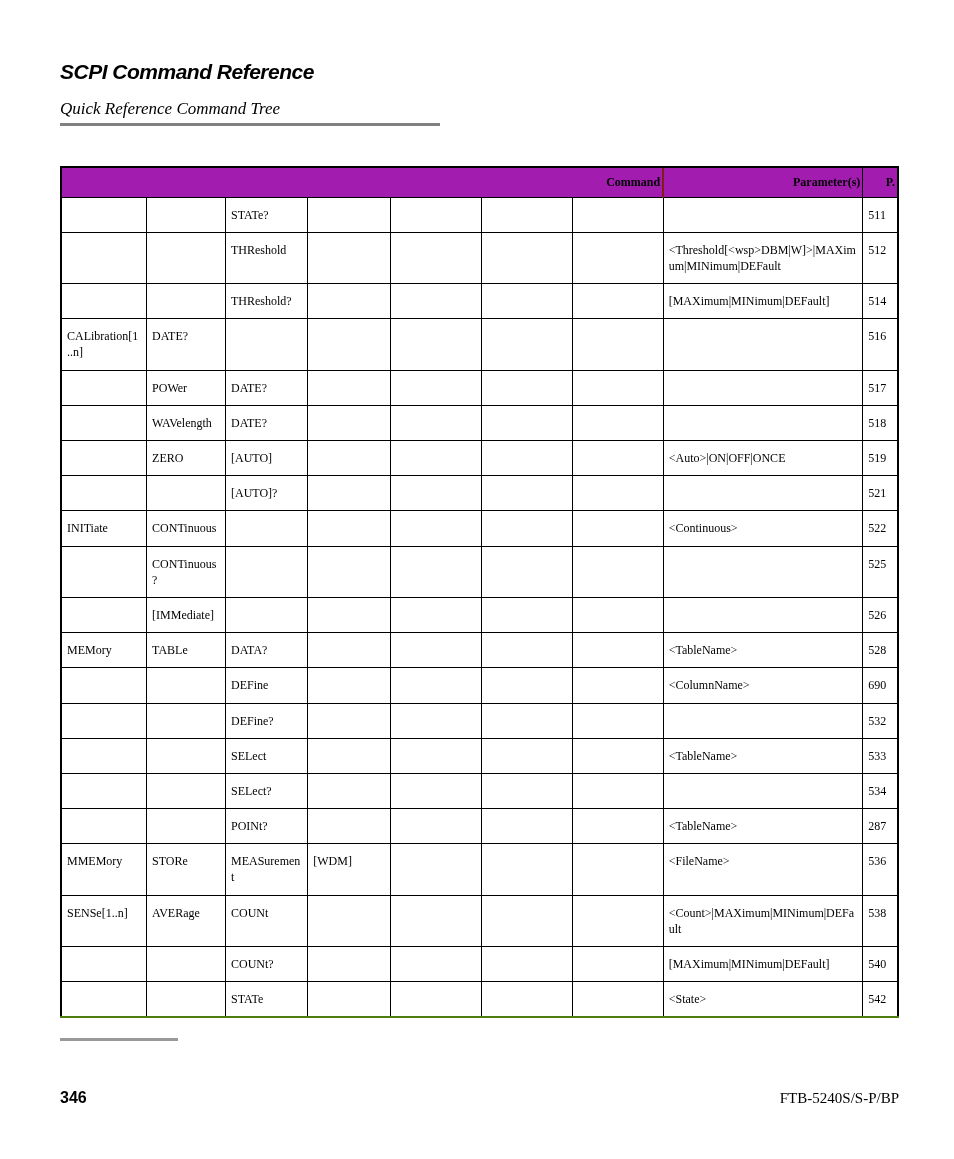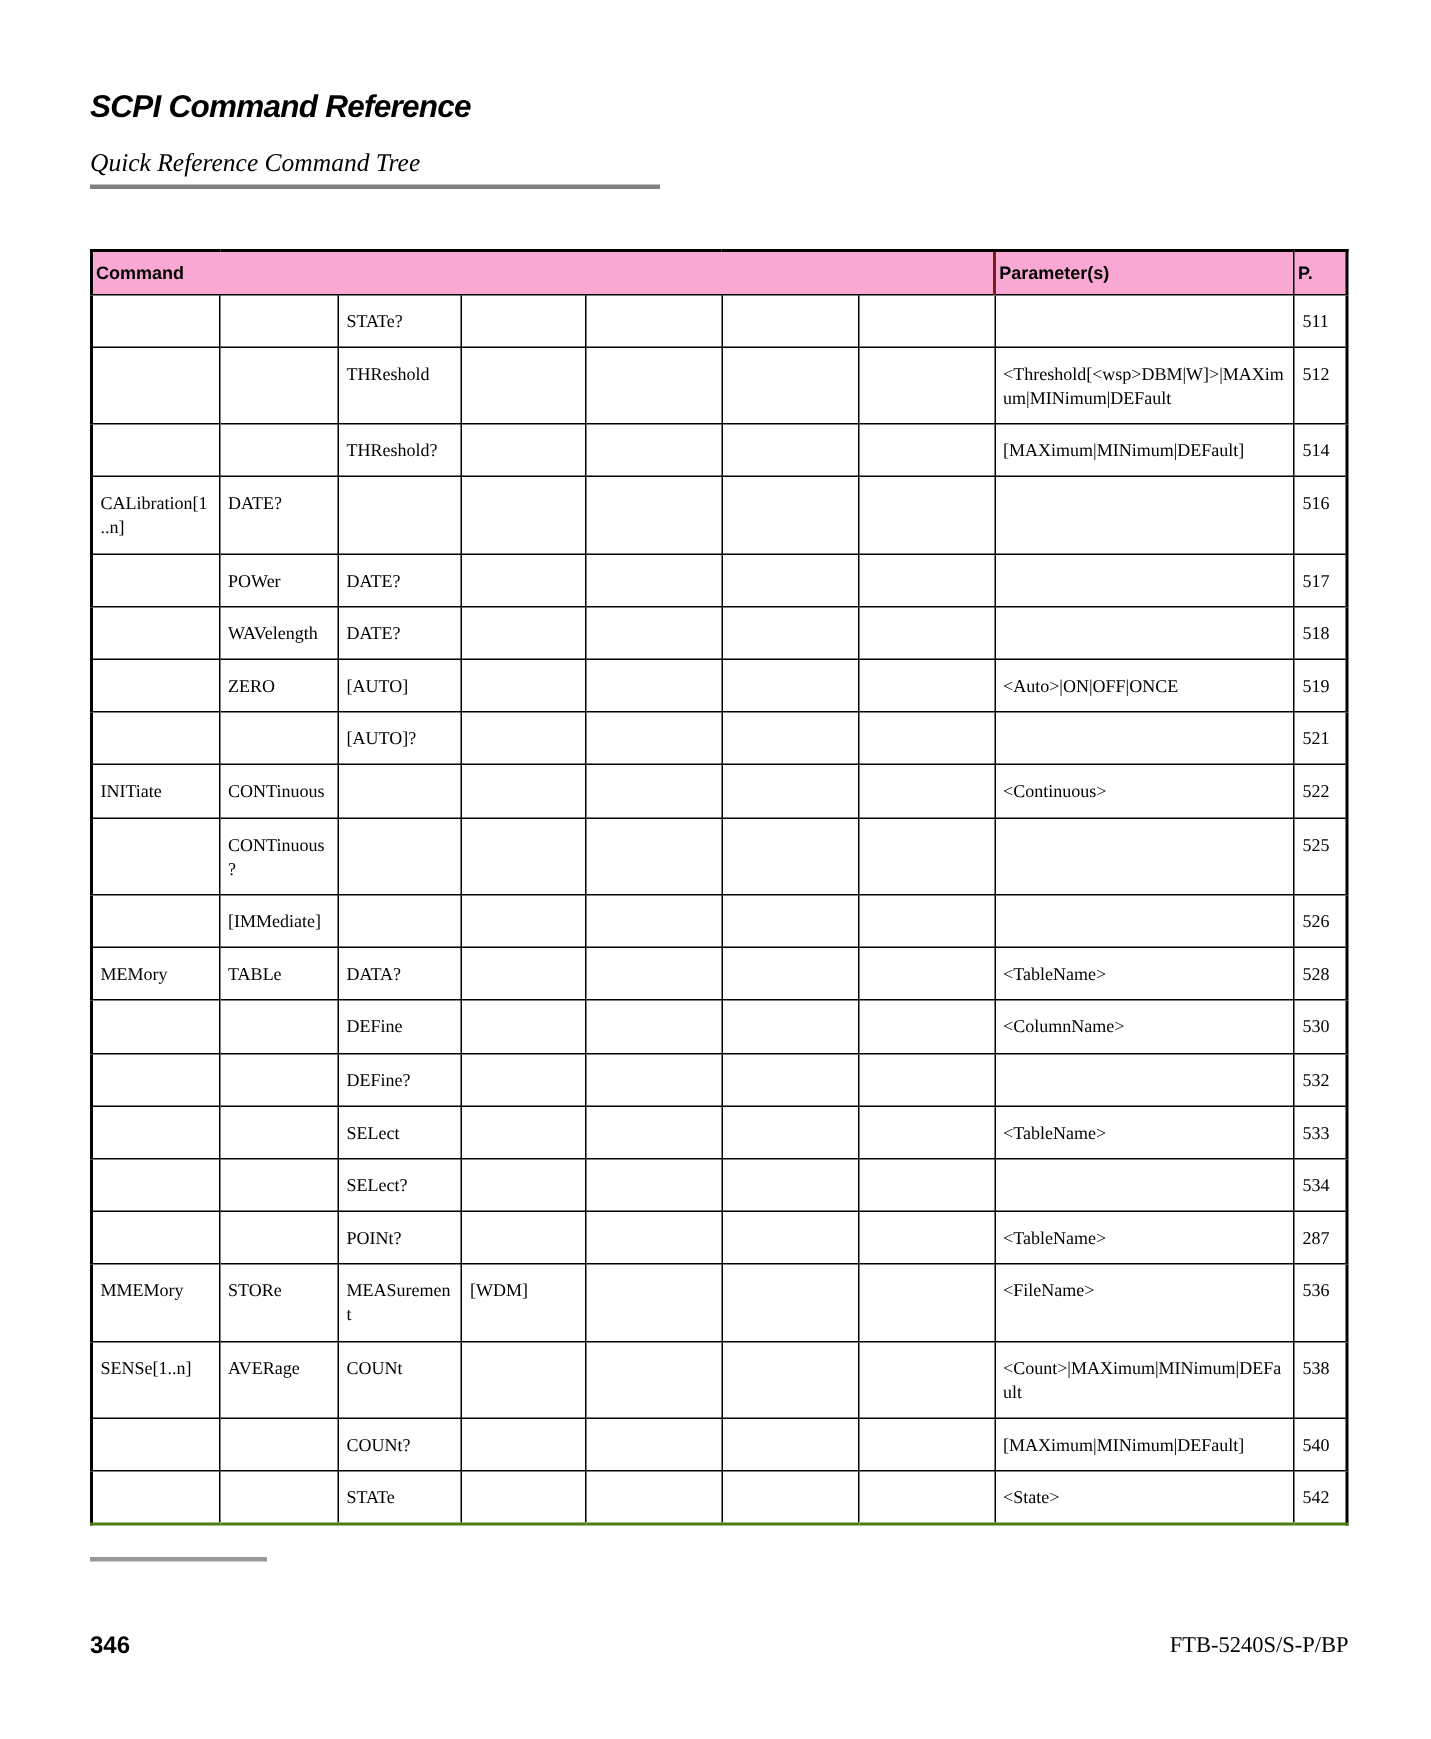--- a/index.html
+++ b/index.html
@@ -34,25 +34,25 @@
       background: #808080;
       width: 380px;
       margin-bottom: 40px;
     }
     table {
       border-collapse: collapse;
       width: 100%;
       table-layout: fixed;
     }
     th {
-      background: #f9a8d4;
-      font-family: Liberation Sans, sans-serif;
+      background: #a21caf;
+      font-family: Liberation Serif, serif;
       font-weight: 700;
       font-size: 12px;
-      text-align: left;
+      text-align: right;
       padding: 7px 2px;
       border: 1px solid #000;
       border-top: 2px solid #000;
     }
     th:first-child {
       border-left: 2px solid #000;
     }
     th.col-param {
       border-left: 2px solid #7f1d1d;
     }
@@ -100,21 +100,21 @@
     .footer-rule {
       border: none;
       height: 3px;
       background: #999;
       width: 118px;
       margin-bottom: 4px;
     }
     .footer-row {
       display: flex;
       justify-content: space-between;
-      align-items: flex-start;
+      align-items: center;
       margin-top: 48px;
     }
     .page-num {
       font-family: Verdana, Geneva, sans-serif;
       font-weight: 700;
       font-size: 16px;
     }
     .doc-id {
       font-family: Georgia, 'Times New Roman', serif;
       font-size: 15px;
@@ -281,21 +281,21 @@
       </tr>
       <tr>
         <td></td>
         <td></td>
         <td>DEFine</td>
         <td></td>
         <td></td>
         <td></td>
         <td></td>
         <td>&lt;ColumnName&gt;</td>
-        <td class="col-page">530</td>
+        <td class="col-page">690</td>
       </tr>
       <tr>
         <td></td>
         <td></td>
         <td>DEFine?</td>
         <td></td>
         <td></td>
         <td></td>
         <td></td>
         <td></td>

